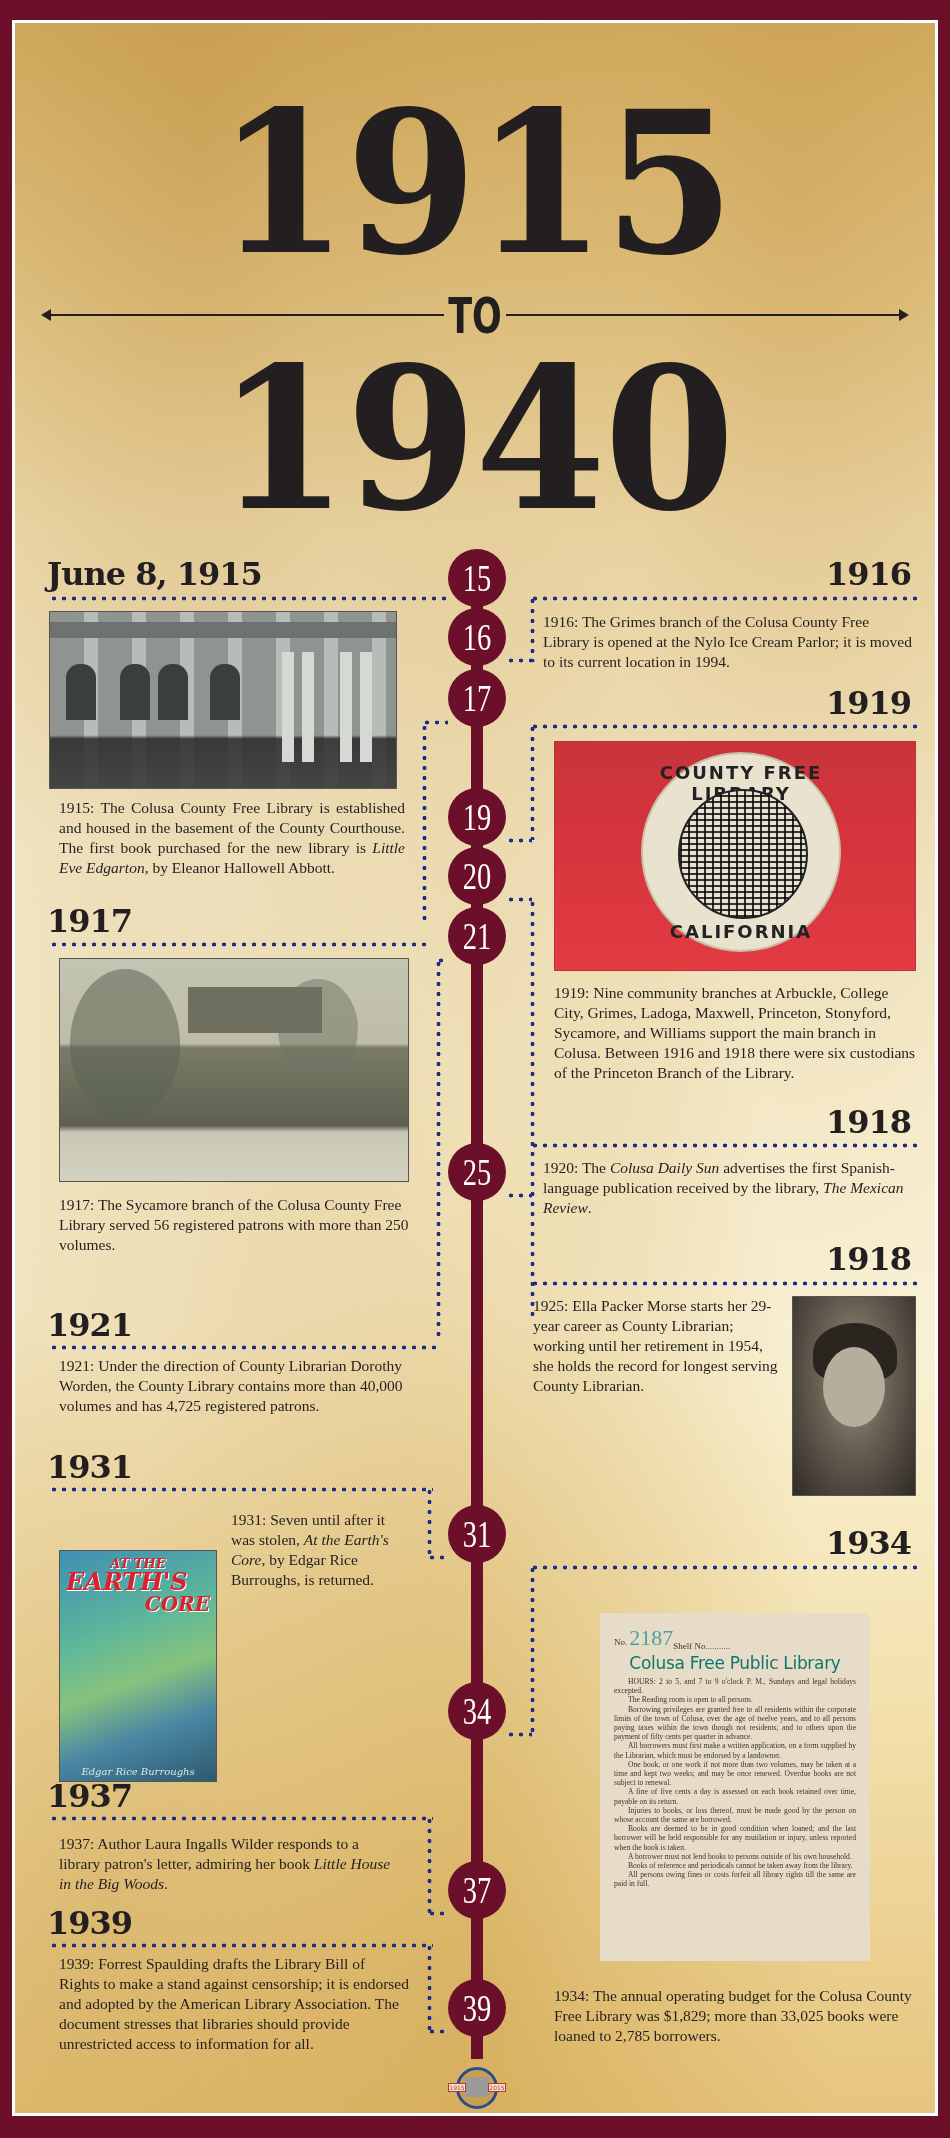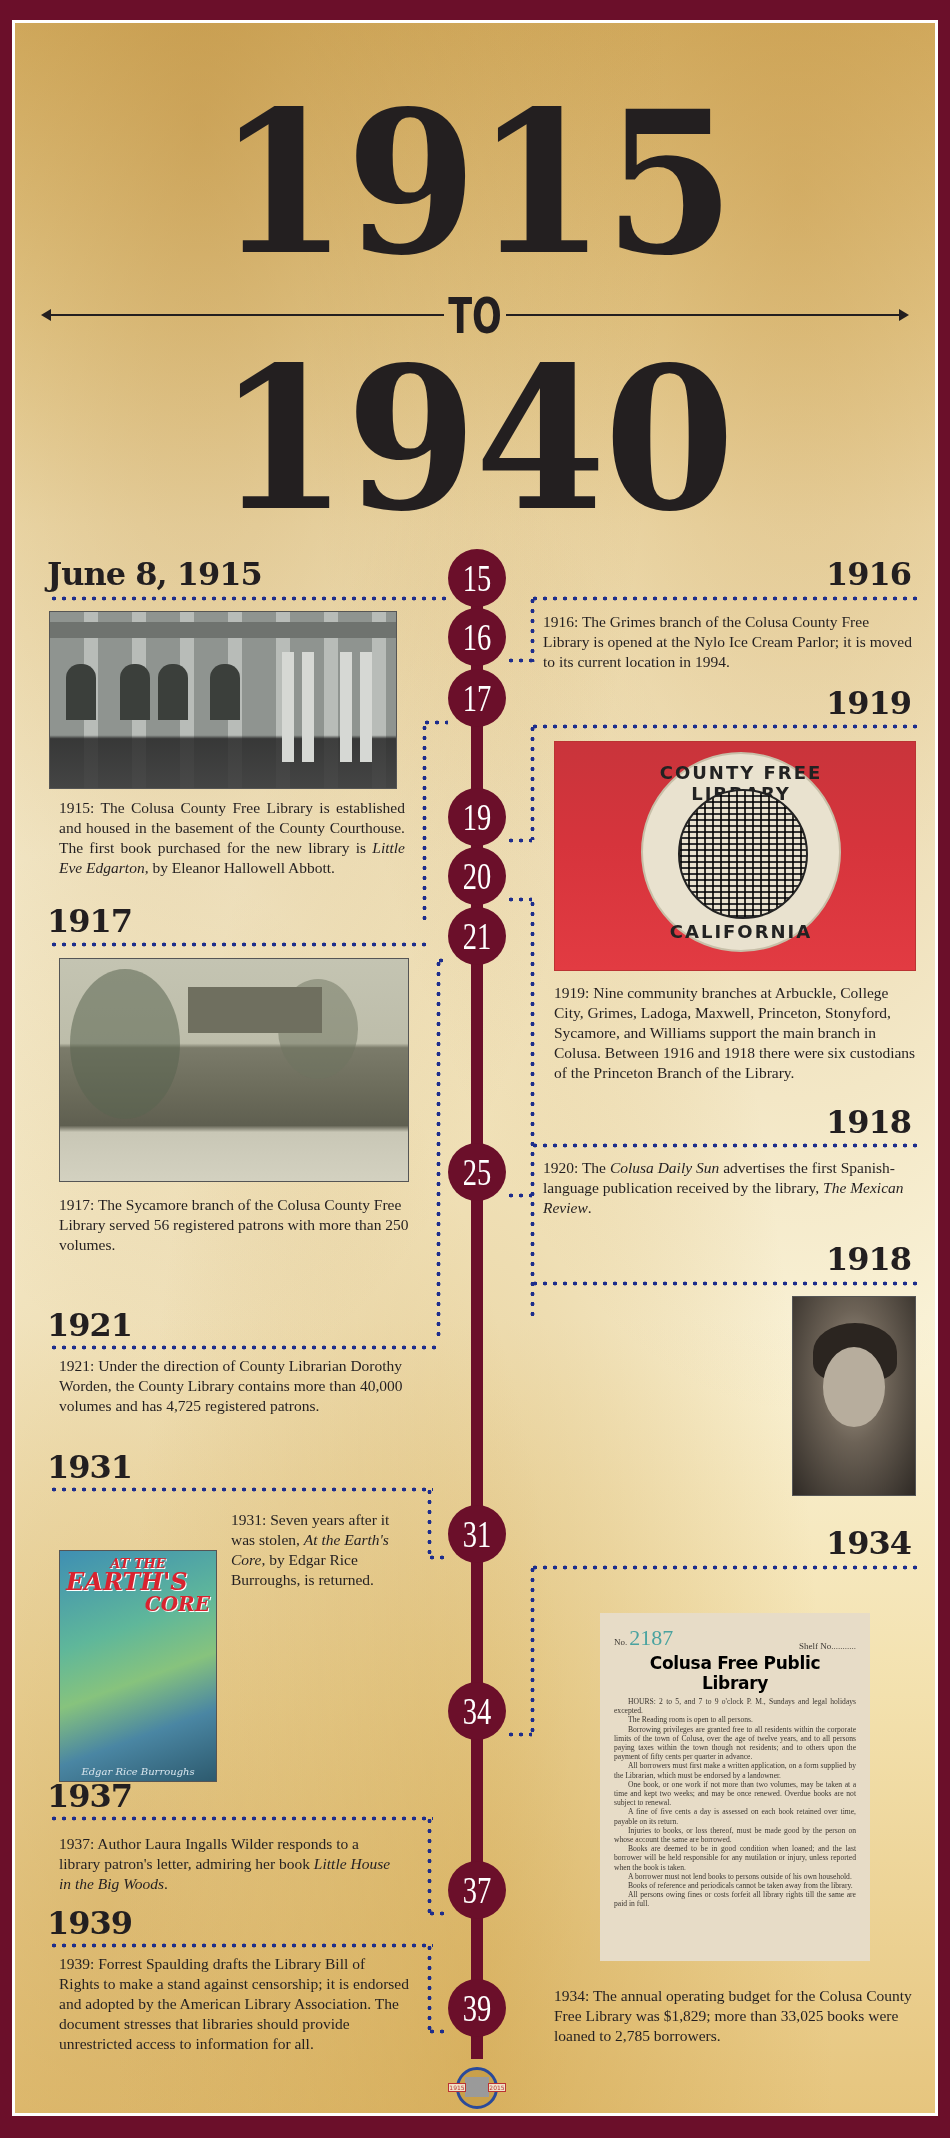--- a/index.html
+++ b/index.html
@@ -182,23 +182,23 @@
     position: absolute; left: 0; right: 0; bottom: 4px; text-align: center;
     font-family: "DejaVu Serif", serif; font-style: italic; font-size: 10px; color: #d9e6ee;
   }
 
   .photo-card {
     left: 585px; top: 1590px; width: 270px; height: 348px;
     background: #e7dcc7; border: none;
     padding: 12px 14px 8px 14px;
     font-family: "Liberation Serif", serif; color: #3a3530;
   }
-  .card-top { display: flex; justify-content: space-between; align-items: flex-end; font-size: 9px; }
+  .card-top { display: flex; justify-content: flex-start; align-items: flex-end; font-size: 9px; }
   .card-no-num { font-size: 22px; color: #4aa3a0; margin-left: 2px; }
-  .card-title { font-family: "DejaVu Sans", sans-serif; font-size: 17px; text-align: center; margin: 2px 0 4px; color: #000000; letter-spacing: -0.3px; font-weight: bold; }
+  .card-title { font-family: "DejaVu Sans", sans-serif; font-size: 17px; text-align: center; margin: 2px 0 4px; color: #0f766e; letter-spacing: -0.3px; }
   .card-body p { font-size: 7.6px; line-height: 9.2px; text-indent: 14px; text-align: justify; }
 
   .logo {
     position: absolute; left: 433px; top: 2044px; width: 58px; height: 44px;
   }
   .logo .ring { position: absolute; left: 8px; top: 0; width: 42px; height: 42px; border-radius: 50%;
     background: #c9a04a; border: 3px solid #2a4a9a; }
   .logo .bld { position: absolute; left: 17px; top: 10px; width: 24px; height: 20px; background: #9a9a9a; }
   .logo .ban { position: absolute; top: 16px; width: 18px; height: 9px; background: #efe2c8; border: 1px solid #b33; font-size: 6px; color: #b33; text-align: center; line-height: 7px; font-family: "DejaVu Sans", sans-serif; }
   .logo .ban.l { left: 0; } .logo .ban.r { right: 0; }
@@ -291,21 +291,21 @@
   <div class="dots-v" style="left:412px; top:1464px; height:70px"></div>
   <div class="dots-h" style="left:412px; top:1532px; width:21px"></div>
   <div class="photo photo-book">
     <div class="book-title">
       <span class="l1">AT THE</span>
       <span class="l2">EARTH'S</span>
       <span class="l3">CORE</span>
     </div>
     <div class="book-author">Edgar Rice Burroughs</div>
   </div>
-  <p class="body-text" style="left:216px; top:1487px; width:180px"><span>1931: Seven years after it was stolen, </span><i>At the Earth's Core</i><span>, by Edgar Rice Burroughs, is returned.</span></p>
+  <p class="body-text" style="left:216px; top:1487px; width:180px"><span>1931: Seven until after it was stolen, </span><i>At the Earth's Core</i><span>, by Edgar Rice Burroughs, is returned.</span></p>
 
   <div class="year-h left" style="top:1757px">1937</div>
   <div class="dots-h" style="left:34px; top:1793px; width:384px"></div>
   <div class="dots-v" style="left:412px; top:1793px; height:98px"></div>
   <div class="dots-h" style="left:412px; top:1888px; width:21px"></div>
   <p class="body-text" style="left:44px; top:1811px; width:340px"><span>1937: Author Laura Ingalls Wilder responds to a library patron's letter, admiring her book </span><i>Little House in the Big Woods</i><span>.</span></p>
 
   <div class="year-h left" style="top:1884px">1939</div>
   <div class="dots-h" style="left:34px; top:1920px; width:384px"></div>
   <div class="dots-v" style="left:412px; top:1920px; height:88px"></div>
@@ -333,20 +333,21 @@
 
   <div class="dots-v" style="left:515px; top:876px; height:420px"></div>
   <div class="dots-h" style="left:491px; top:874px; width:26px"></div>
   <div class="year-h right" style="top:1083px">1918</div>
   <div class="dots-h" style="left:515px; top:1120px; width:390px"></div>
   <div class="dots-h" style="left:491px; top:1170px; width:26px"></div>
   <p class="body-text" style="left:528px; top:1135px; width:380px"><span>1920: The </span><i>Colusa Daily Sun</i><span> advertises the first Spanish-language publication received by the library, </span><i>The Mexican Review</i><span>.</span></p>
 
   <div class="year-h right" style="top:1220px">1918</div>
   <div class="dots-h" style="left:515px; top:1258px; width:390px"></div>
+  <p class="body-text" style="left:518px; top:1273px; width:250px">1925: Ella Packer Morse starts her 29-year career as County Librarian; working until her retirement in 1954, she holds the record for longest serving County Librarian.</p>
   <div class="photo photo-portrait">
     <div class="hair"></div>
         <div class="face"></div>
   </div>
 
   <div class="year-h right" style="top:1504px">1934</div>
   <div class="dots-h" style="left:515px; top:1542px; width:390px"></div>
   <div class="dots-v" style="left:515px; top:1542px; height:170px"></div>
   <div class="dots-h" style="left:491px; top:1709px; width:26px"></div>
 

